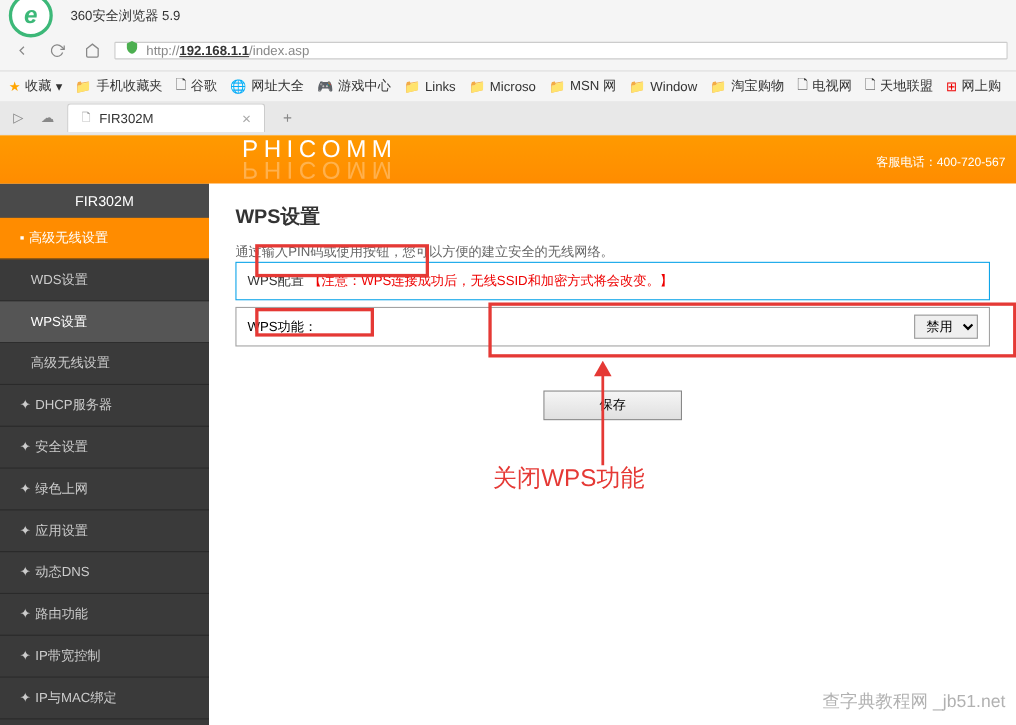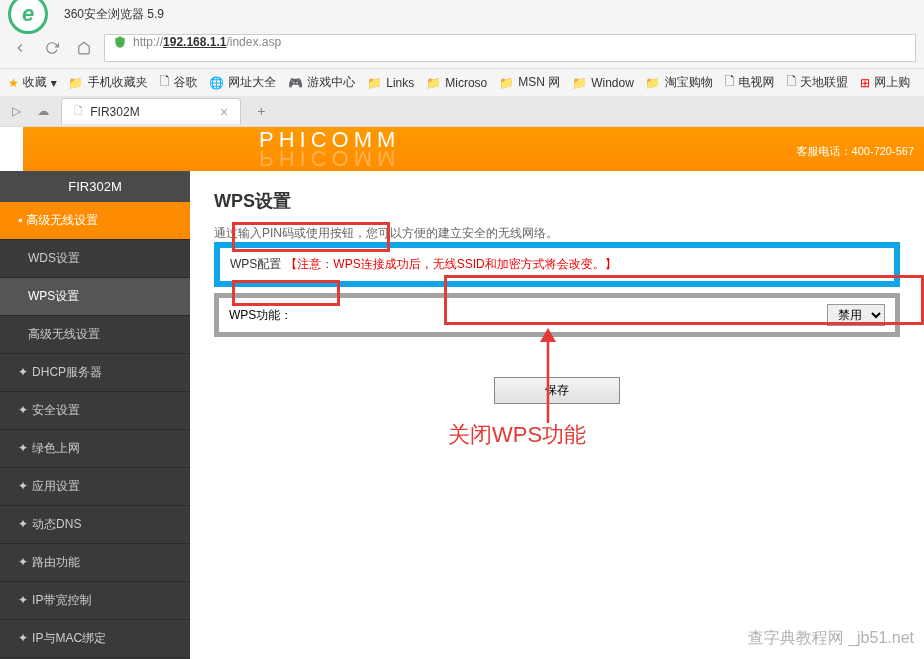--- a/index.html
+++ b/index.html
@@ -7,64 +7,64 @@
     
     
     .browser-chrome { background: #f5f5f5; border-bottom: 1px solid #ddd; }
     .title-bar { display: flex; align-items: center; padding: 4px 8px; height: 28px; }
     .browser-logo { width: 40px; height: 40px; border-radius: 50%; background: #fff; display: flex; align-items: center; justify-content: center; position: relative; border: 3px solid #3cb878; margin-right: 8px; }
     .logo-e { color: #3cb878; font-size: 22px; font-weight: bold; font-style: italic; }
     .browser-title { color: #333; font-size: 12px; margin-left: 8px; }
     
     .nav-bar { display: flex; align-items: center; padding: 6px 8px; gap: 8px; }
     .nav-btn { width: 24px; height: 24px; display: flex; align-items: center; justify-content: center; color: #888; cursor: pointer; border-radius: 3px; }
-    .url-bar { flex: 1; display: flex; align-items: flex-start; background: #fff; border: 1px solid #ccc; border-radius: 1px; height: 28px; padding: 0 8px; }
+    .url-bar { flex: 1; display: flex; align-items: flex-end; background: #fff; border: 1px solid #ccc; border-radius: 1px; height: 16px; padding: 0 8px; }
     .url-shield { color: #4CAF50; margin-right: 6px; }
     .url-text { color: #888; }
     .url-ip { font-weight: bold; color: #333; text-decoration: underline; }
     
     .bookmark-bar { display: flex; align-items: center; padding: 4px 8px; gap: 12px; border-top: 1px solid #ddd; height: 28px; }
     .bookmark-item { display: flex; align-items: center; gap: 4px; color: #333; cursor: pointer; font-size: 12px; white-space: nowrap; }
     .fav-star { color: #ffa500; }
     .folder-icon { color: #f0a020; }
     .game-icon { color: #888; }
     
     .tab-bar { display: flex; align-items: center; background: #e8e8e8; height: 30px; padding: 0 8px; gap: 8px; }
     .tab-btn { color: #888; cursor: pointer; padding: 4px; }
     .tab { background: #fff; border: 1px solid #ccc; border-bottom: none; padding: 5px 12px; display: flex; align-items: center; gap: 8px; border-radius: 3px 3px 0 0; min-width: 180px; height: 26px; }
     .tab-icon { color: #888; font-size: 10px; }
     .tab-title { flex: 1; color: #333; }
     .tab-close { color: #aaa; cursor: pointer; font-size: 14px; }
     .new-tab { color: #888; cursor: pointer; padding: 4px 8px; font-size: 14px; }
     
     
     .router-page { display: flex; flex-direction: column; height: calc(100% - 134px); }
-    .router-header { background: linear-gradient(to bottom, #ff9a00, #ff8c00); height: 58px; display: flex; align-items: flex-start; padding: 0 36px; position: relative; margin-left: 23px; }
+    .router-header { background: linear-gradient(to bottom, #ff9a00, #ff8c00); height: 58px; display: flex; align-items: flex-start; padding: 0 20px; position: relative; }
     .router-header-spacer { width: 190px; }
     .phicomm-logo-wrap { display: flex; flex-direction: column; margin-left: 10px; }
     .phicomm-logo { color: #fff; font-size: 22px; font-weight: 300; letter-spacing: 5px; font-family: Arial; }
     .phicomm-reflection { color: rgba(255,255,255,0.3); font-size: 22px; font-weight: 300; letter-spacing: 5px; font-family: Arial; transform: scaleY(-1); margin-top: -8px; }
     .support-phone { position: absolute; right: 10px; bottom: 12px; color: #fff; font-size: 11px; }
     
     .router-body { display: flex; flex: 1; }
     .sidebar { width: 190px; background: #3a3a3a; display: flex; flex-direction: column; }
     .sidebar-title { background: #4a4a4a; color: #fff; text-align: center; padding: 8px; font-size: 13px; }
     .sidebar-item { color: #ccc; padding: 10px 18px; cursor: pointer; border-bottom: 1px solid #2a2a2a; font-size: 12px; }
     .sidebar-item.active { background: #ff8c00; color: #fff; }
     .sidebar-item.sub { padding-left: 28px; }
     .sidebar-item.sub.active { background: #555; color: #fff; }
     .bullet { margin-right: 4px; }
     
     .content { flex: 1; padding: 18px 24px; background: #fff; position: relative; }
     .content-title { font-size: 18px; color: #333; margin-bottom: 12px; }
     .content-desc { color: #666; font-size: 12px; }
-    .config-row { border: 6px solid #0ea5e9; padding: 8px 10px; display: flex; align-items: center; font-size: 12px; margin-bottom: 6px; }
+    .config-row { border: 1px solid #0ea5e9; padding: 8px 10px; display: flex; align-items: center; font-size: 12px; margin-bottom: 6px; }
     .config-label { color: #333; }
     .config-warning { color: #e00; margin-left: 4px; text-align: right; }
-    .wps-row { border: 5px solid #a3a3a3; padding: 6px 10px; display: flex; align-items: center; justify-content: space-between; font-size: 12px; }
+    .wps-row { border: 1px solid #a3a3a3; padding: 6px 10px; display: flex; align-items: center; justify-content: space-between; font-size: 12px; }
     .wps-select { border: 1px solid #999; padding: 2px 6px; font-size: 12px; }
     .save-btn { display: block; margin: 40px auto 0; padding: 4px 50px; background: linear-gradient(to bottom, #f5f5f5, #e0e0e0); border: 1px solid #888; cursor: pointer; font-size: 12px; }
     
     
     .highlight-box { position: absolute; border: 3px solid #e53935; pointer-events: none; z-index: 10; }
     .hl-1 { top: 222px; left: 232px; width: 158px; height: 30px; }
     .hl-2 { top: 280px; left: 232px; width: 108px; height: 26px; }
     .hl-3 { top: 275px; left: 444px; width: 480px; height: 50px; }
     .arrow-wrap { position: absolute; top: 328px; left: 528px; pointer-events: none; z-index: 10; }
     .annotation-text { position: absolute; top: 420px; left: 448px; color: #e53935; font-size: 22px; z-index: 10; }

